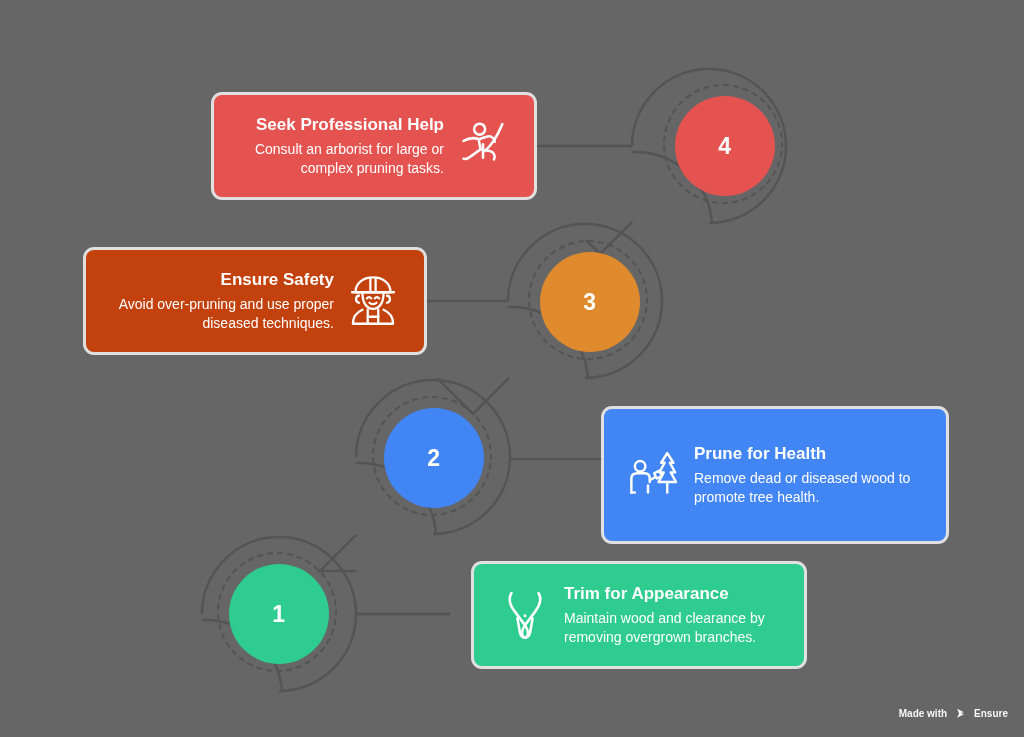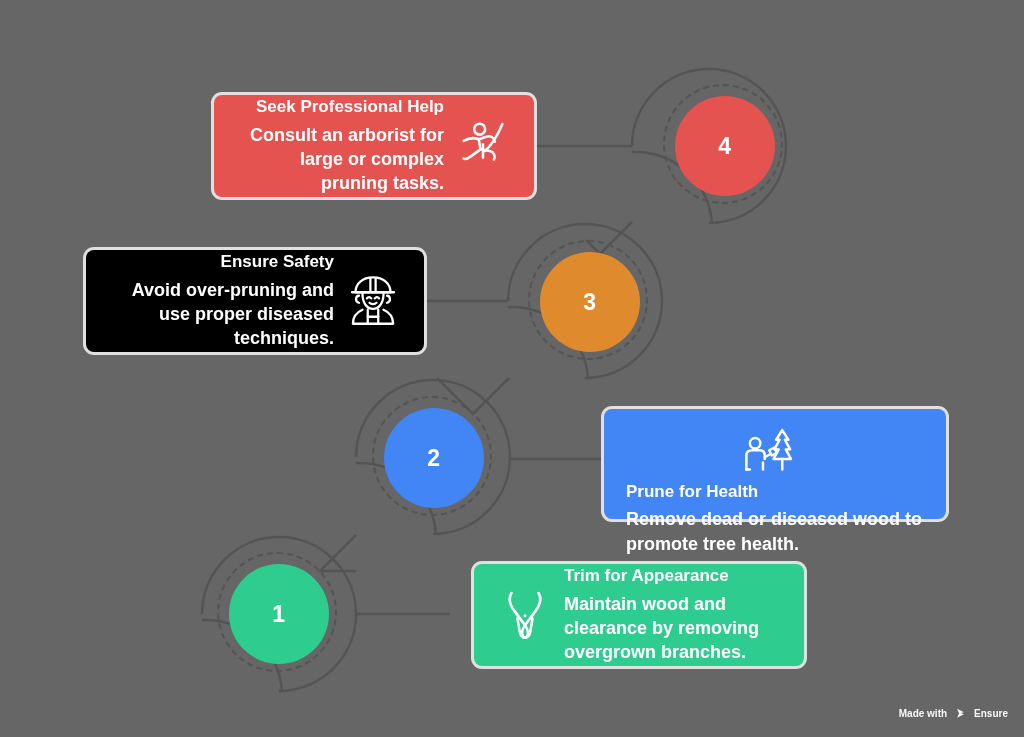--- a/index.html
+++ b/index.html
@@ -69,23 +69,23 @@
     flex-direction: column;
     justify-content: center;
   }
   .card .card-title {
     font-size: 17px;
     font-weight: bold;
     line-height: 1.25;
     margin-bottom: 5px;
   }
   .card .card-desc {
-    font-size: 18px;
+    font-size: 14px;
     line-height: 1.35;
-    font-weight: bold;
+    font-weight: normal;
   }
   .card .card-icon {
     flex: 0 0 auto;
     width: 58px;
     height: 58px;
     display: flex;
     align-items: center;
     justify-content: center;
   }
   
@@ -182,21 +182,21 @@
         <circle cx="28" cy="12" r="6.5"></circle>
         <path d="M9 26 C16 22 22 22 27 24 L36 21 C41 19 45 22 46 27"></path>
         <path d="M27 24 L29 36 L40 38 C45 39 47 44 45 48"></path>
         <path d="M29 36 L18 44 C14 47 11 48 9 47"></path>
         <path d="M32 30 L32 46"></path>
         <path d="M55 6 C50 18 44 30 34 38"></path>
       </svg>
     </div>
   </div>
 
-  <div class="card icon-right" style="left:86px; top:250px; width:338px; height:102px; background:#000000;">
+  <div class="card icon-right" style="left:86px; top:250px; width:338px; height:102px; background:#c2410c;">
     <div class="card-text">
       <div class="card-title">Ensure Safety</div>
       <div class="card-desc">Avoid over-pruning and use proper diseased techniques.</div>
     </div>
     <div class="card-icon">
       <svg viewBox="0 0 64 64" width="56" height="56" fill="none" stroke="#ffffff" stroke-width="2.6" stroke-linecap="round" stroke-linejoin="round">
         <path d="M12 22 C12 12 20 5 32 5 C44 5 52 12 52 22 Z"></path>
         <path d="M8 22 L56 22"></path>
         <path d="M29 6 L29 21 M35 6 L35 21"></path>
         <path d="M20 24 C20 34 25 41 32 41 C39 41 44 34 44 24"></path>
@@ -205,21 +205,21 @@
         <path d="M25 29 C26.5 27 28.5 27 30 29"></path>
         <path d="M34 29 C35.5 27 37.5 27 39 29"></path>
         <path d="M28 34 C30 36 34 36 36 34"></path>
         <path d="M20 42 C13 45 9 50 9 58 L55 58 C55 50 51 45 44 42"></path>
         <path d="M26 42 L26 58 M38 42 L38 58"></path>
         <path d="M26 50 L38 50"></path>
       </svg>
     </div>
   </div>
 
-  <div class="card icon-left" style="left:604px; top:409px; width:342px; height:110px; background:#4285f4;flex-direction:column;">
+  <div class="card icon-left" style="left:604px; top:409px; width:342px; height:132px; background:#4285f4;">
     <div class="card-icon">
       <svg viewBox="0 0 64 64" width="56" height="56" fill="none" stroke="#ffffff" stroke-width="2.8" stroke-linecap="round" stroke-linejoin="round">
         <circle cx="15" cy="22" r="6"></circle>
         <path d="M5 52 L5 36 C5 32 8 30 12 30 L20 30 C24 30 26 32 26 36 L26 40"></path>
         <path d="M5 52 L9 52"></path>
         <path d="M26 38 L33 34"></path>
         <path d="M31 30 L37 27 L40 33 L34 36 Z"></path>
         <path d="M46 7 L39 18 L43 18 L37 29 L42 29 L36 40 L56 40 L50 29 L55 29 L49 18 L53 18 Z"></path>
         <path d="M46 40 L46 52"></path>
         <path d="M24 44 L24 52"></path>

